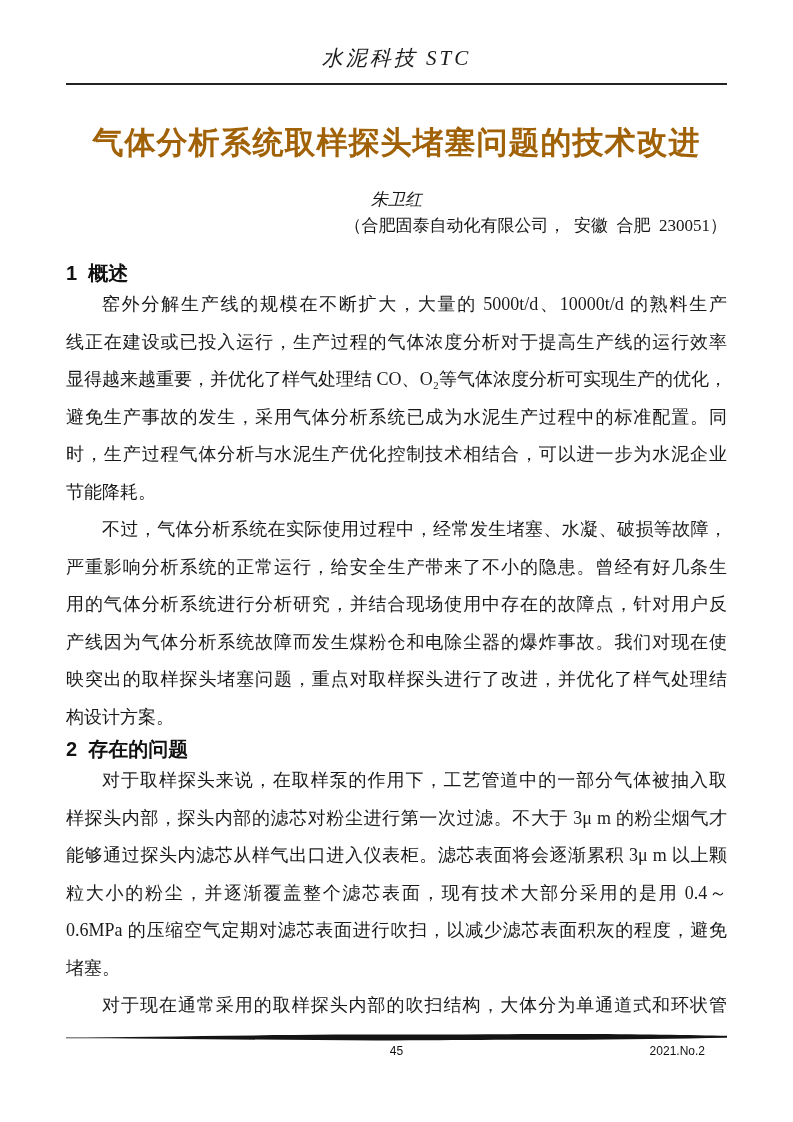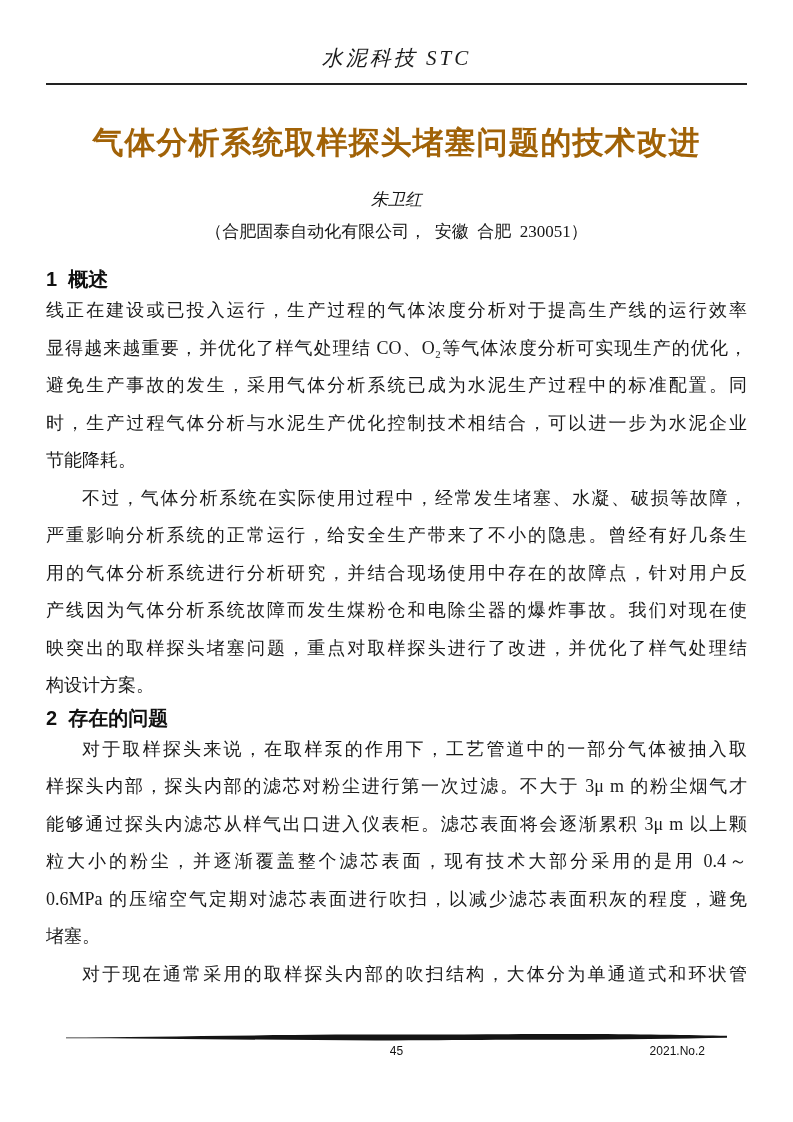--- a/index.html
+++ b/index.html
@@ -1,35 +1,35 @@
 <!DOCTYPE html>
 <html lang="zh"><head>
 <meta charset="utf-8">
 <style>
   html,body{margin:0;padding:0;}
   body{
     width:793px;height:1122px;position:relative;background:#ffffff;
     font-family:"Liberation Serif","DejaVu Serif",serif;color:#161616;
     overflow:hidden;
   }
-  .page{position:absolute;inset:0;padding:0 46px;box-sizing:border-box;}
+  .page{position:absolute;inset:0;padding:0 66px;box-sizing:border-box;}
 
   .journal-header{
     padding-top:45px;text-align:center;font-size:21px;line-height:26px;
     font-style:italic;letter-spacing:3px;color:#1b1b1b;
   }
   .header-rule{border:0;border-top:2px solid #222;margin:12px 0 0 0;}
 
   .article-title{
     margin-top:37px;text-align:center;
     font-family:"Liberation Sans","DejaVu Sans",sans-serif;font-weight:bold;
     font-size:31px;line-height:42px;letter-spacing:1px;color:#a16207;
   }
   .author{margin-top:25px;text-align:center;font-size:17px;line-height:22px;font-style:italic;}
-  .affiliation{margin-top:9px;text-align:center;font-size:17px;line-height:24px;white-space:pre;}
+  .affiliation{margin-top:3px;text-align:right;font-size:17px;line-height:24px;white-space:pre;}
 
   .sec-heading{
     font-family:"Liberation Sans","DejaVu Sans",sans-serif;font-weight:bold;
     font-size:20px;line-height:26px;margin:0;padding:0;white-space:pre;color:#111;
   }
   .sec-heading.first{margin-top:22px;}
 
   .body-line{
     font-size:18px;line-height:37.5px;height:37.5px;overflow:hidden;
     text-align:justify;text-align-last:justify;color:#1a1a1a;
@@ -54,20 +54,21 @@
   <hr class="header-rule">
 
   <h1 class="article-title">气体分析系统取样探头堵塞问题的技术改进</h1>
 
   <div class="author">朱卫红</div>
 
   <div class="affiliation">（合肥固泰自动化有限公司，  安徽  合肥  230051）</div>
 
   <section>
       <h2 class="sec-heading first">1  概述</h2>
+      <div class="body-line first">窑外分解生产线的规模在不断扩大，大量的 5000t/d、10000t/d 的熟料生产</div>
       <div class="body-line">线正在建设或已投入运行，生产过程的气体浓度分析对于提高生产线的运行效率</div>
       <div class="body-line">显得越来越重要，并优化了样气处理结 CO、O₂等气体浓度分析可实现生产的优化，</div>
       <div class="body-line">避免生产事故的发生，采用气体分析系统已成为水泥生产过程中的标准配置。同</div>
       <div class="body-line">时，生产过程气体分析与水泥生产优化控制技术相结合，可以进一步为水泥企业</div>
       <div class="body-line nojust">节能降耗。</div>
       <div class="body-line first">不过，气体分析系统在实际使用过程中，经常发生堵塞、水凝、破损等故障，</div>
       <div class="body-line">严重影响分析系统的正常运行，给安全生产带来了不小的隐患。曾经有好几条生</div>
       <div class="body-line">用的气体分析系统进行分析研究，并结合现场使用中存在的故障点，针对用户反</div>
       <div class="body-line">产线因为气体分析系统故障而发生煤粉仓和电除尘器的爆炸事故。我们对现在使</div>
       <div class="body-line">映突出的取样探头堵塞问题，重点对取样探头进行了改进，并优化了样气处理结</div>

